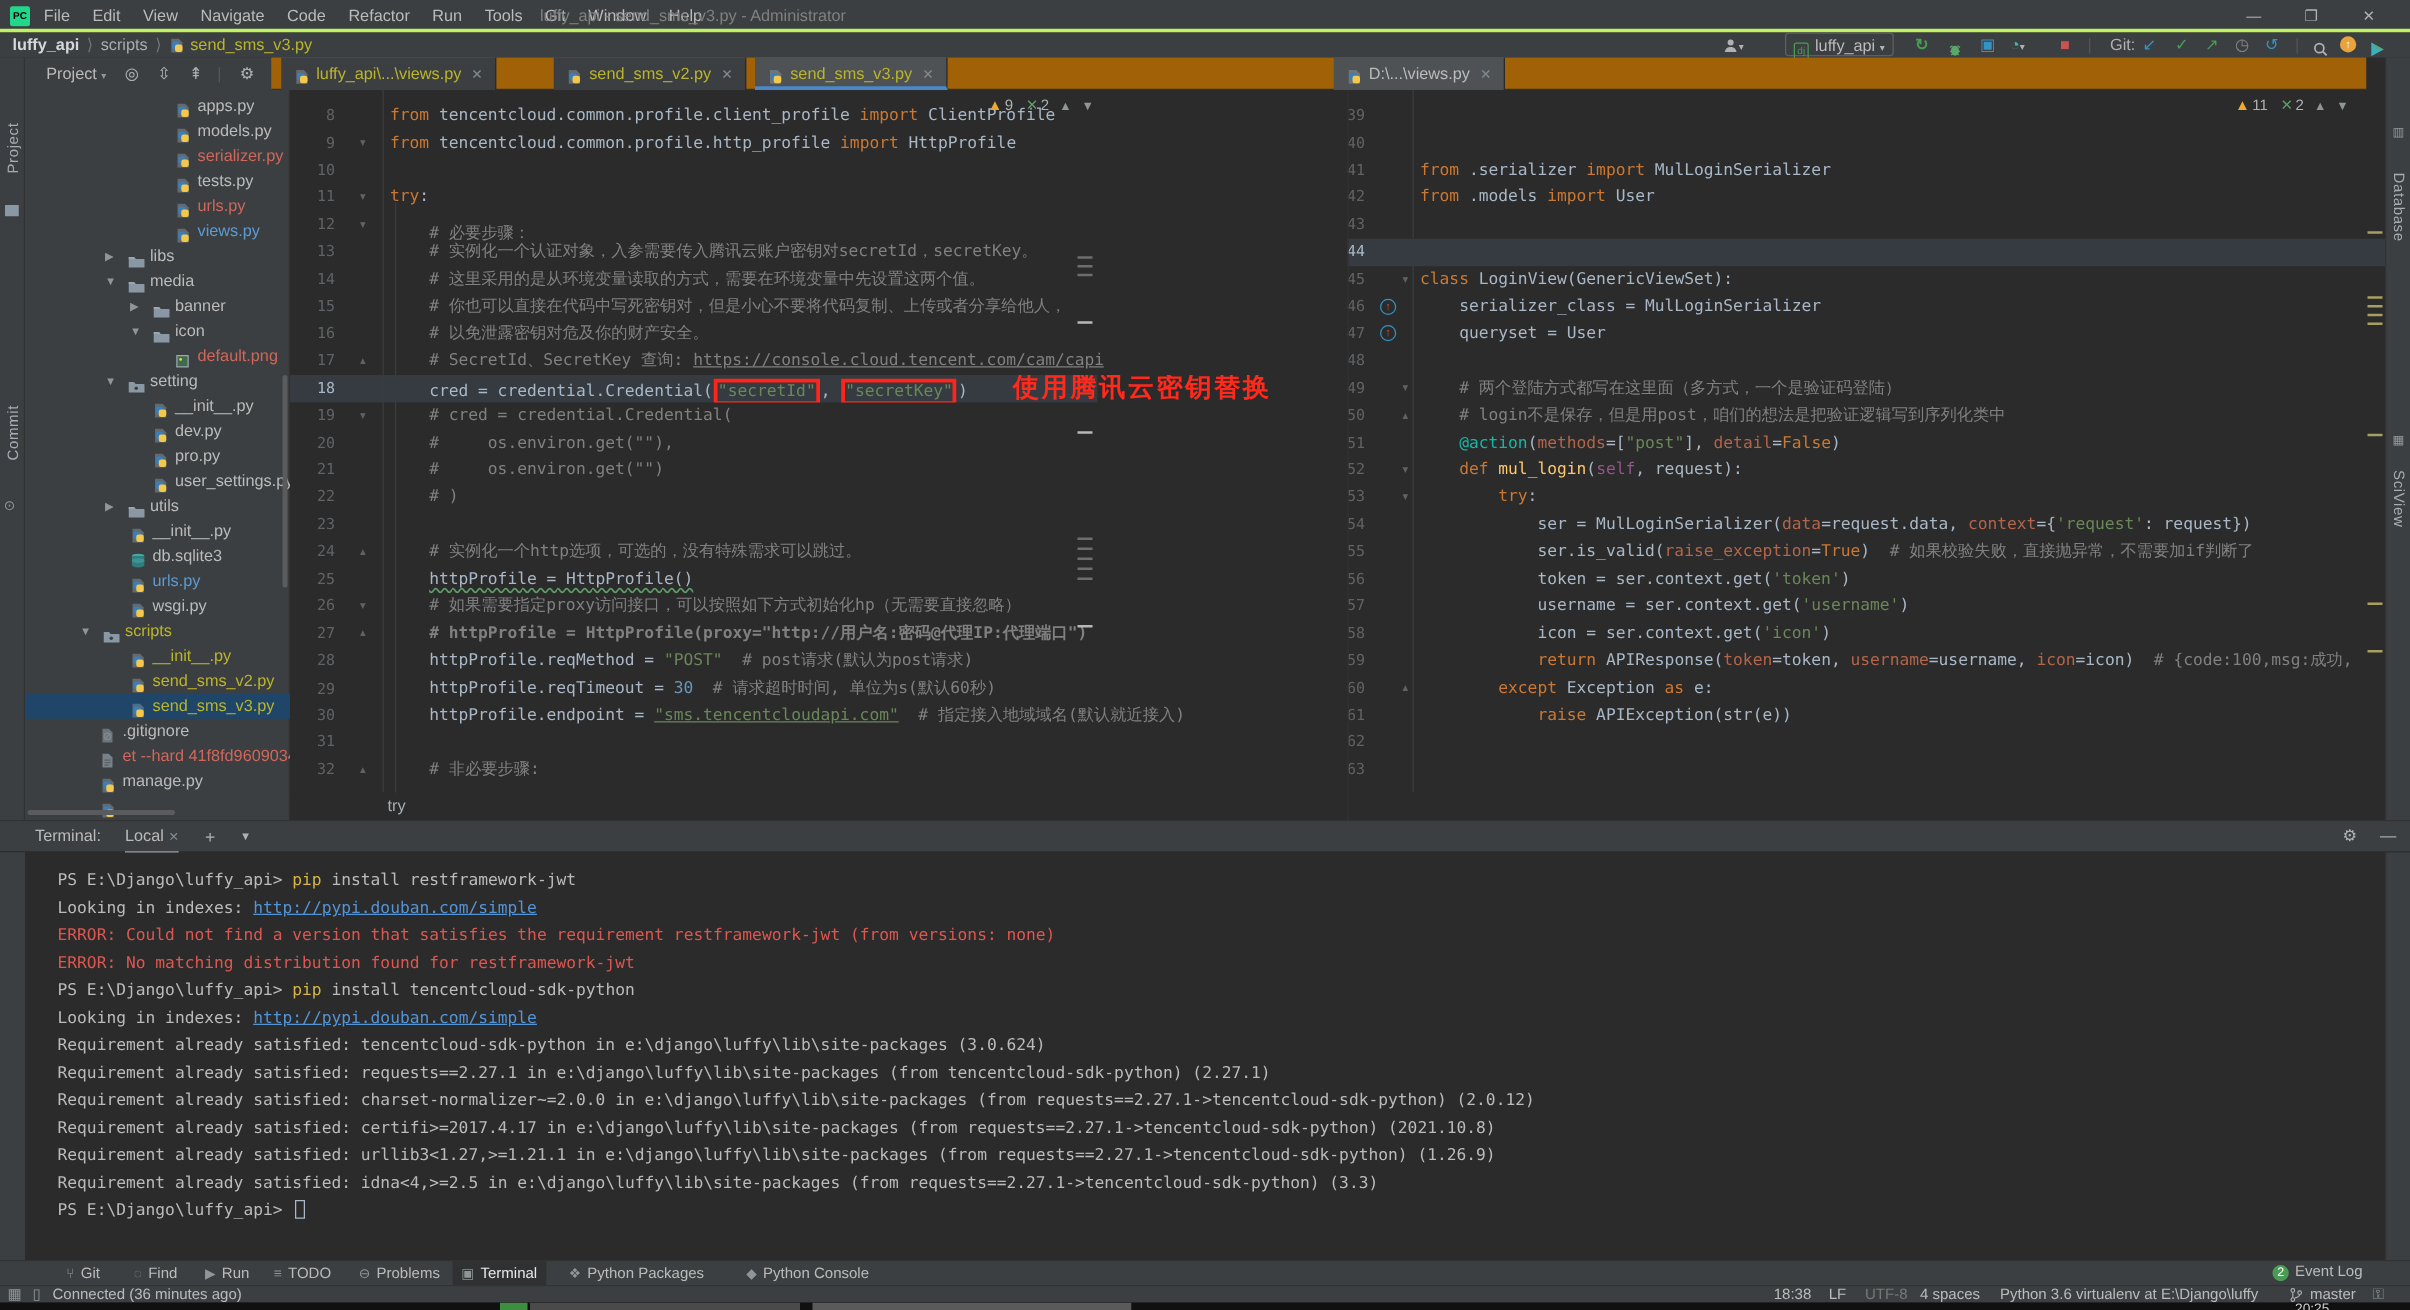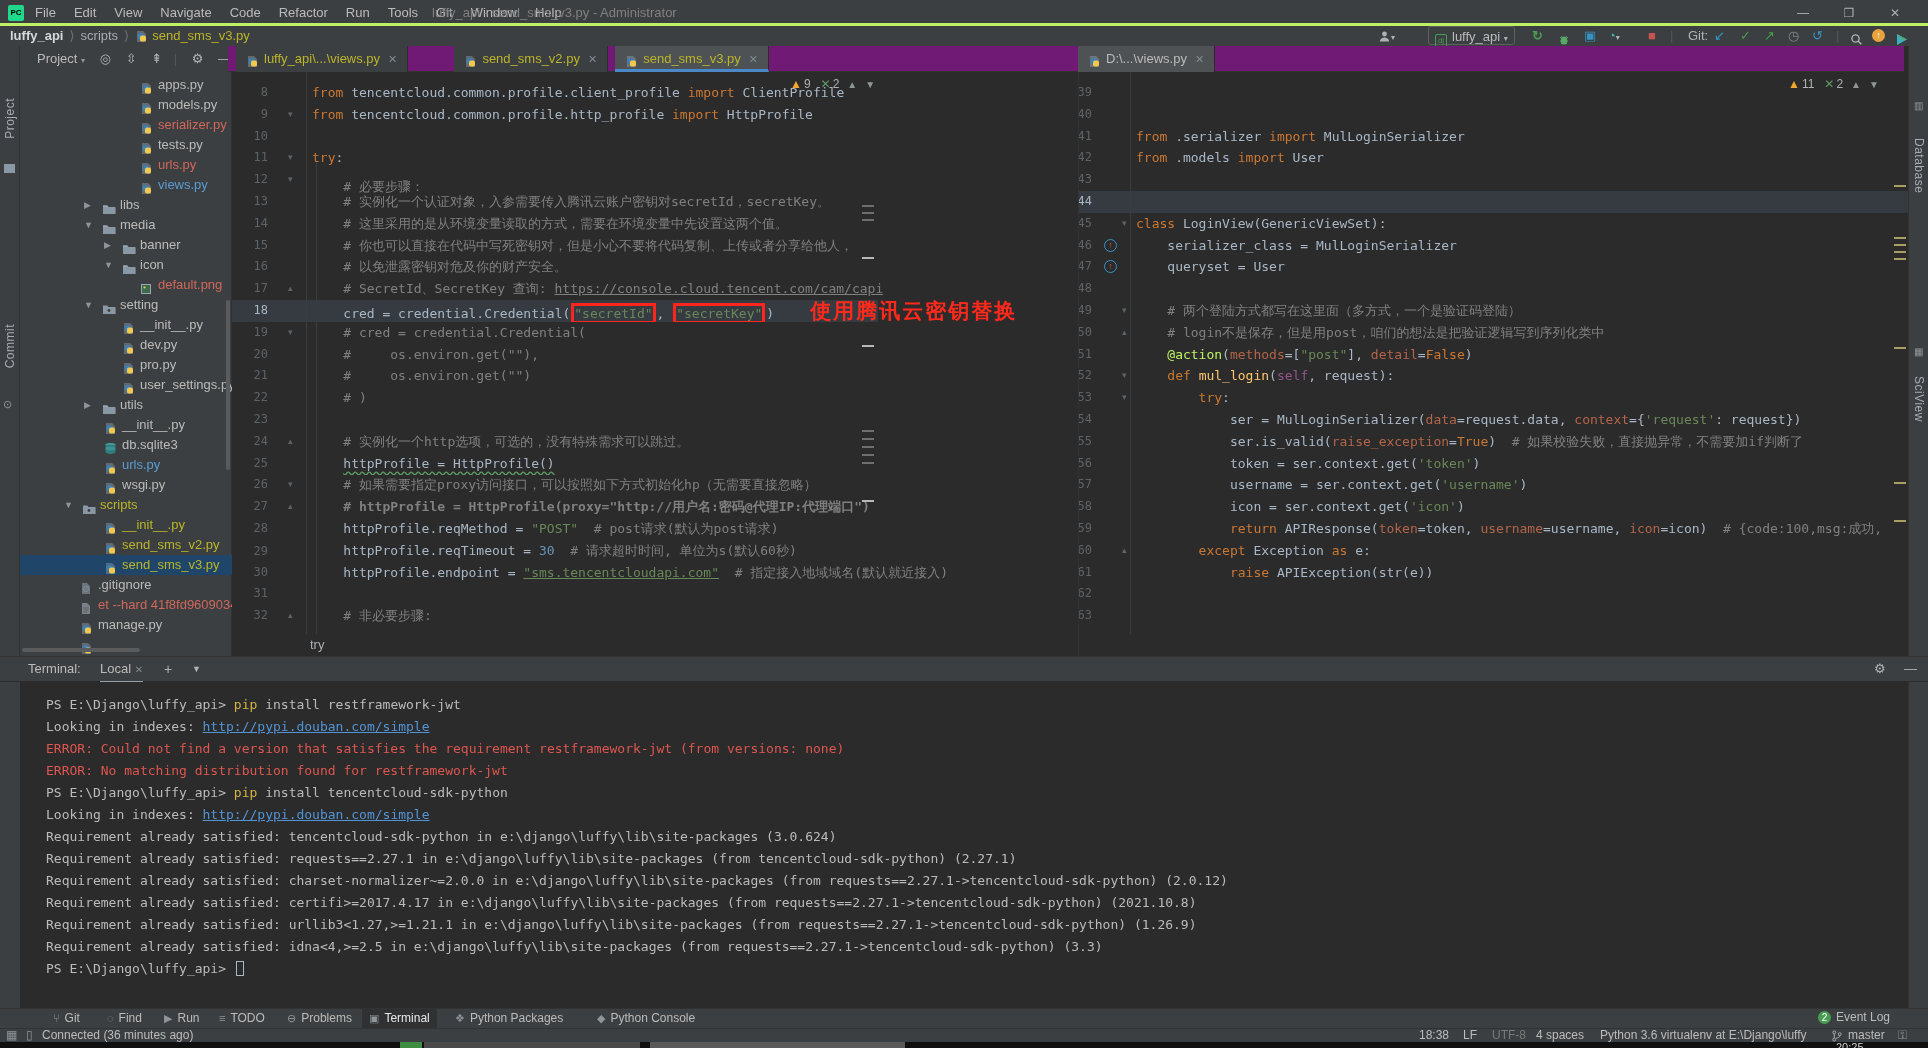--- a/index.html
+++ b/index.html
@@ -6,21 +6,21 @@
   html,body { background:#1a1a1a; }
   #root {
     position:relative; width:1928px; height:1048px; overflow:hidden;
     background:#2B2B2B; font-family:"Liberation Sans", sans-serif; color:#BBBBBB;
     font-size:13px; -webkit-font-smoothing:antialiased;
   }
   .abs { position:absolute; }
   
   #titlebar { left:0; top:0; width:1928px; height:26px; background:#3C3F41; border-bottom:3px solid #bef264; }
   #navbar   { left:0; top:26px; width:1928px; height:20px; background:#3C3F41; }
-  #tabbar   { left:228px; top:46px; width:1676px; height:26px; background:#701a75; border-bottom:1px solid #323232; }
+  #tabbar   { left:217px; top:46px; width:1676px; height:26px; background:#a16207; border-bottom:1px solid #323232; }
   #leftstrip{ left:0; top:46px; width:20px; height:962px; background:#3C3F41; border-right:1px solid #323232; }
   #rightstrip{ left:1908px; top:46px; width:20px; height:962px; background:#3C3F41; border-left:1px solid #323232; }
   #projectpanel { left:20px; top:46px; width:212px; height:610px; background:#3C3F41; border-right:1px solid #323232; }
   #editorarea { left:232px; top:72px; width:1676px; height:584px; background:#2B2B2B; }
   #terminalhdr { left:0; top:656px; width:1928px; height:26px; background:#3C3F41; border-top:1px solid #323232; border-bottom:1px solid #2B2B2B;}
   #terminalbody{ left:20px; top:682px; width:1888px; height:326px; background:#2B2B2B; overflow:hidden;}
   #termstrip { left:0; top:682px; width:20px; height:326px; background:#3C3F41; }
   #bottombar { left:0; top:1008px; width:1928px; height:20px; background:#3C3F41; border-top:1px solid #323232; }
   #statusbar { left:0; top:1028px; width:1928px; height:14px; background:#3C3F41; border-top:1px solid #323232; font-size:12px; }
   #taskbar { left:0; top:1042px; width:1928px; height:6px; background:#101010; overflow:hidden; }
@@ -57,21 +57,21 @@
 
   
   .caret-row { position:absolute; background:#353B41; }
   .gutter-num { position:absolute; width:40px; text-align:right; color:#606366; font-size:12px;
                 font-family:"DejaVu Sans Mono", monospace; }
   .gutter-num.bright { color:#A9B7C6; }
   .fold { position:absolute; color:#606366; font-size:9px; }
   .code-line { position:absolute; height:22px; line-height:22px; white-space:pre; overflow:visible;
                font-family:"DejaVu Sans Mono", monospace; font-size:13px; }
   .seg-d{color:#A9B7C6}.seg-k{color:#CC7832}.seg-s{color:#6A8759}.seg-c{color:#808080}
-  .seg-n{color:#6897BB}.seg-dec{color:#bef264}.seg-fn{color:#FFC66D}.seg-se{color:#94558D}.seg-kw{color:#B3654A}
+  .seg-n{color:#6897BB}.seg-dec{color:#14b8a6}.seg-fn{color:#FFC66D}.seg-se{color:#94558D}.seg-kw{color:#B3654A}
   .seg-u{text-decoration:underline}
   .seg-wavy{text-decoration:underline; text-decoration-style:wavy; text-decoration-color:#5E9C68; text-underline-offset:3px;}
   .seg-box{ outline:3px solid #FF241C; outline-offset:0px; margin:0 4px; }
   .seg-annot{ color:#FF291C; font-weight:bold; font-size:21px; font-family:"Liberation Sans",sans-serif;
               margin-left:36px; letter-spacing:2px; }
   .vline { position:absolute; background:#3A3D3F; width:1px; }
   .mark { position:absolute; height:2px; }
   .mark.dim{ background:#6E6E6E; } .mark.lite{ background:#B8B8B8; } .mark.tan{ background:#A8A060; }
   .insp { position:absolute; top:75px; height:16px; line-height:16px; font-size:12px; color:#AFB1B3; white-space:nowrap; }
   .insp .w { color:#F0A732; margin-right:2px; } .insp .t { color:#5E9C68; margin:0 2px 0 10px; }

